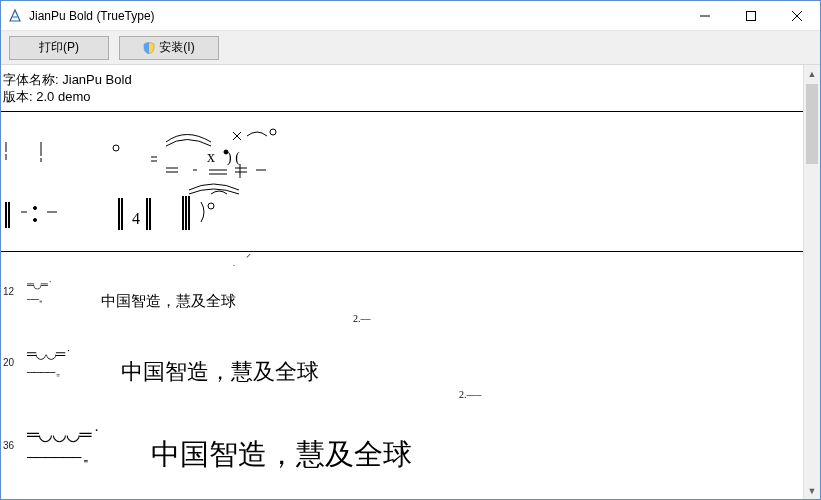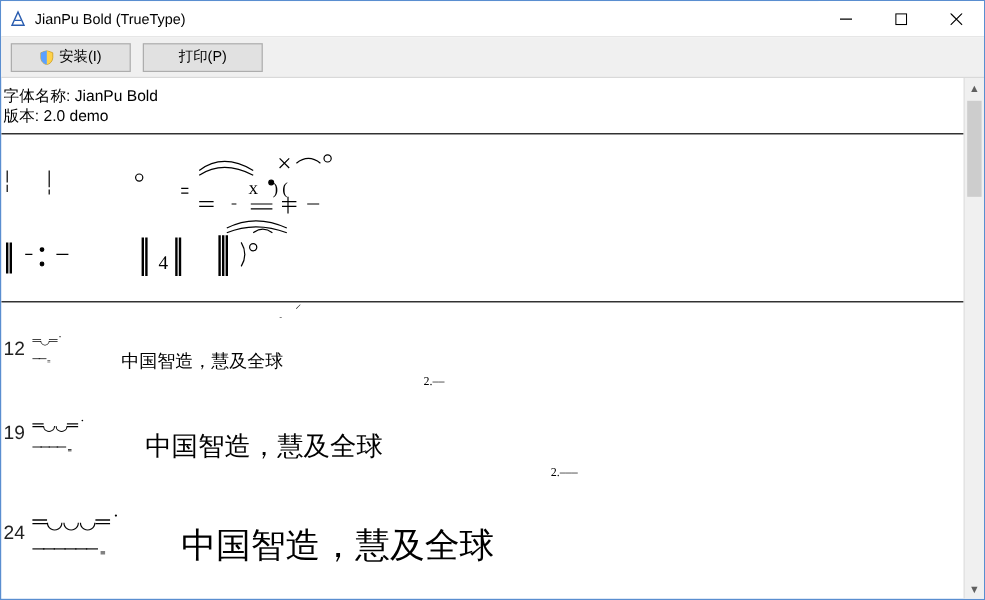--- a/index.html
+++ b/index.html
@@ -46,21 +46,21 @@
   .sb-track { flex: 1; position: relative; }
   .sb-thumb {
     position: absolute; left: 2px; right: 2px;
     top: 2px; height: 80px;
     background: #cdcdcd;
   }
   .meta { padding: 6px 4px 4px 2px; font-size: 13px; line-height: 17px; color: #000; }
   .hr { border: none; border-top: 1px solid #000; margin: 2px 0 0 0; }
   .specimen-block { position: relative; height: 140px; border-bottom: 1px solid #000; }
   .sample-row { display: flex; align-items: center; padding: 6px 0 4px 2px; position: relative; }
-  .pt { width: 24px; font-size: 16px; color: #222; }
+  .pt { width: 24px; font-size: 10px; color: #222; }
   .jianpu-smear {
     display: inline-block; position: relative;
   }
   .smear-top {
     display: block; font-size: 10px; letter-spacing: -1px;
     font-family: serif;
   }
   .smear-bot {
     display: block; font-size: 9px; letter-spacing: -1px; margin-top: 2px;
   }
@@ -108,28 +108,28 @@
       <div class="win-btn close">
         <svg width="10" height="10" viewBox="0 0 10 10">
             <path d="M0 0 L10 10 M10 0 L0 10" stroke="#000" stroke-width="1"></path>
           </svg>
       </div>
     </div>
   </div>
 
   <div class="toolbar">
     <div class="tb-btn">
+      <span>打印(P)</span>
+    </div>
+    <div class="tb-btn">
       <svg class="shield" viewBox="0 0 12 12">
         <path d="M6 0 L11 2 V6 C11 9 8.5 11.5 6 12 C3.5 11.5 1 9 1 6 V2 Z" fill="#ffd24a" stroke="#c08a00" stroke-width="0.5"></path>
         <path d="M6 0 L6 12 C3.5 11.5 1 9 1 6 V2 Z" fill="#5aa0ff"></path>
       </svg>
       <span>安装(I)</span>
-    </div>
-    <div class="tb-btn">
-      <span>打印(P)</span>
     </div>
   </div>
 
   <div class="content-wrap">
     <div class="content">
 
       <div class="meta">
         <div>
           <span>字体名称:</span>
           <span>JianPu Bold</span>
@@ -193,33 +193,33 @@
           <span class="smear-bot">── ₌</span>
         </span>
         <span class="cn s12">中国智造，慧及全球</span>
         <span class="tiny-mark" style="left:232px; top:-2px; font-size:6px;">˘</span>
       </div>
 
       <div class="sample-row" style="margin-top:16px;">
         <span class="tiny-mark" style="left:352px; top:-18px;">
           <span>2.</span>⎯⎯
         </span>
-        <span class="pt">19</span>
+        <span class="pt">20</span>
         <span class="jianpu-smear" style="width:80px;">
           <span class="smear-top" style="font-size:13px;">═◡◡═ ˙</span>
           <span class="smear-bot" style="font-size:11px;">──── ₌</span>
         </span>
         <span class="cn s18">中国智造，慧及全球</span>
       </div>
 
       <div class="sample-row" style="margin-top:18px;">
         <span class="tiny-mark" style="left:458px; top:-20px;">
           <span>2.</span>⎯⎯⎯
         </span>
-        <span class="pt">24</span>
+        <span class="pt">36</span>
         <span class="jianpu-smear" style="width:110px;">
           <span class="smear-top" style="font-size:17px;">═◡◡◡═ ˙</span>
           <span class="smear-bot" style="font-size:14px;">────── ₌</span>
         </span>
         <span class="cn s24">中国智造，慧及全球</span>
       </div>
 
     </div>
 
     <div class="scrollbar">

